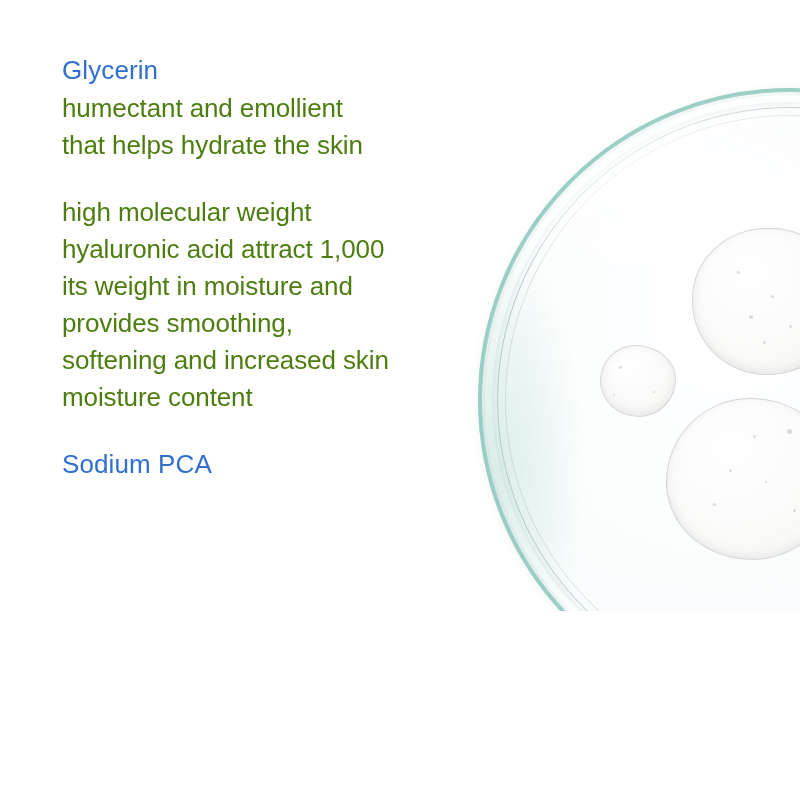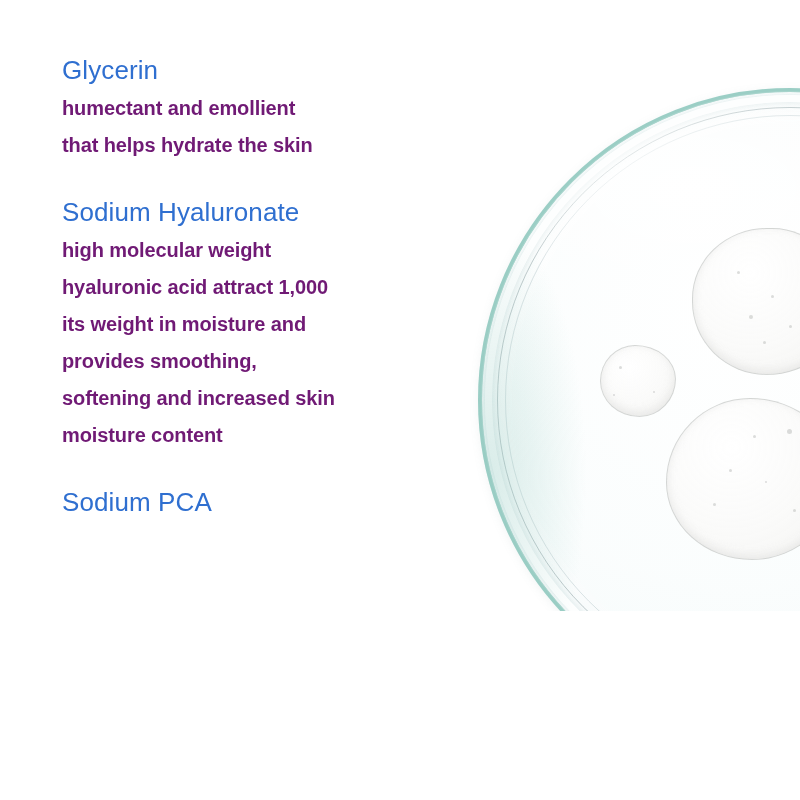--- a/index.html
+++ b/index.html
@@ -181,24 +181,24 @@
   .block:last-child { margin-bottom: 4px; }
   .ingredient-name {
     font-size: 26px;
     line-height: 37px;
     font-weight: 400;
     color: #2f6fd0;
     letter-spacing: 0.1px;
     margin: 0 0 1px 0;
   }
   .ingredient-desc {
-    font-size: 20px;
+    font-size: 26px;
     line-height: 37px;
-    font-weight: 700;
-    color: #701a75;
+    font-weight: 400;
+    color: #4d7c0f;
     letter-spacing: -0.1px;
     margin: 0;
     white-space: pre-line;
   }
 </style>
 </head>
 <body>
 
 <div class="canvas">
 
@@ -239,21 +239,20 @@
 
   <div class="copy">
 
     <div class="block">
       <p class="ingredient-name">Glycerin</p>
       <p class="ingredient-desc">humectant and emollient
 that helps hydrate the skin</p>
     </div>
 
     <div class="block">
-      <p class="ingredient-name">Sodium Hyaluronate</p>
       <p class="ingredient-desc">high molecular weight
 hyaluronic acid attract 1,000
 its weight in moisture and
 provides smoothing,
 softening and increased skin
 moisture content</p>
     </div>
 
     <div class="block">
       <p class="ingredient-name">Sodium PCA</p>

